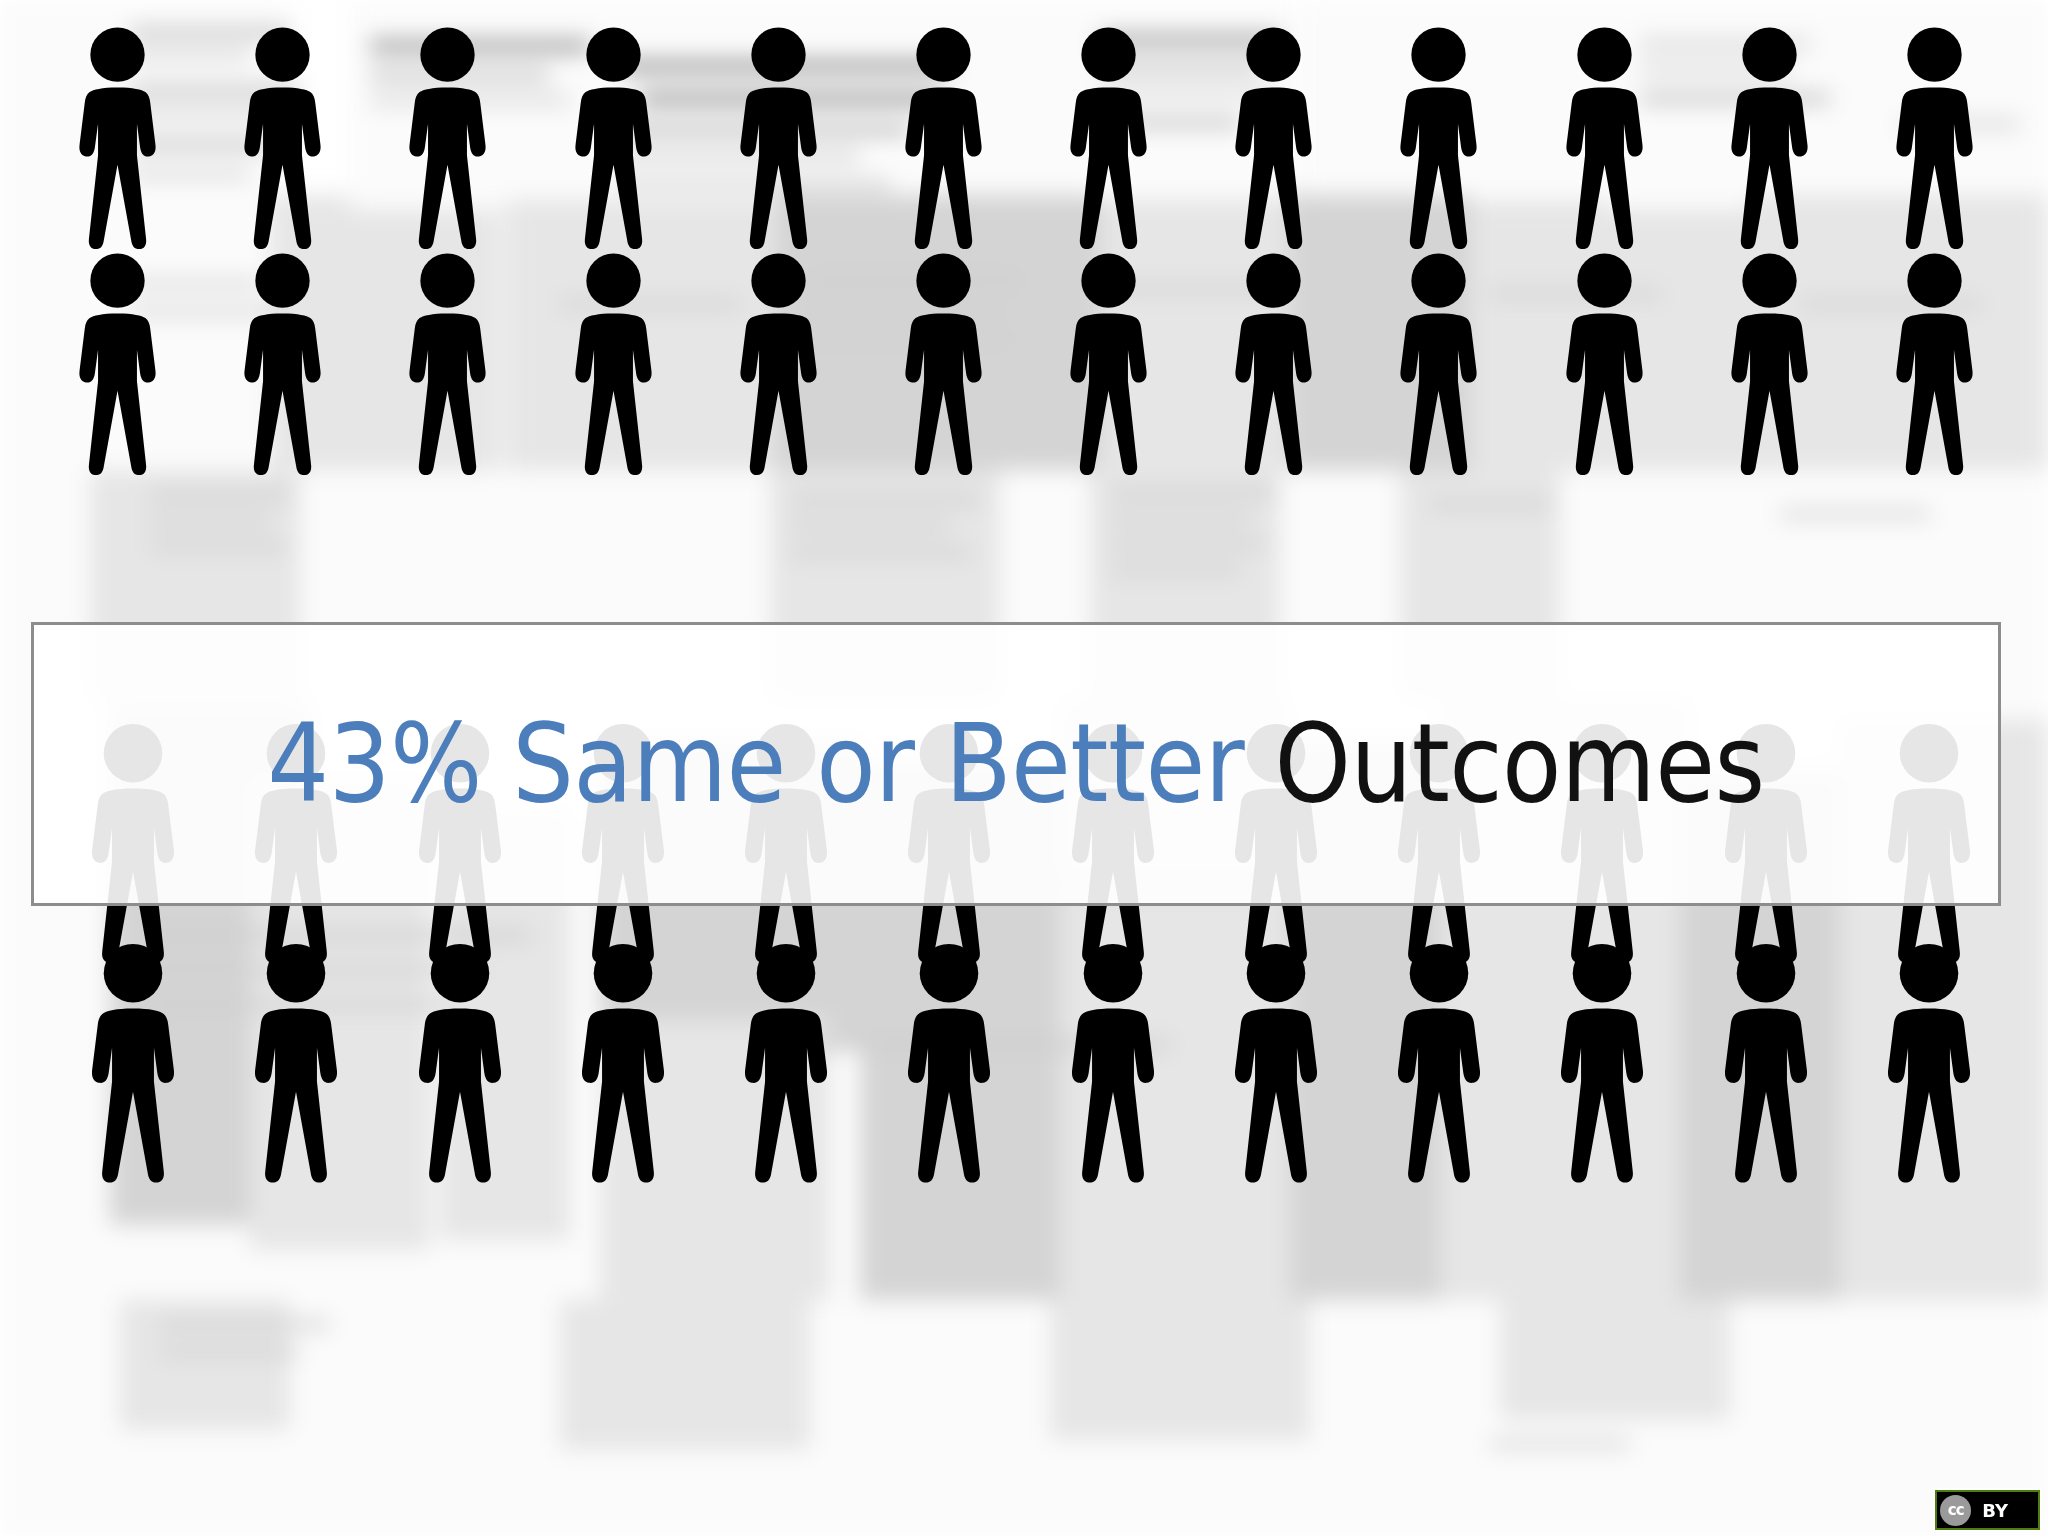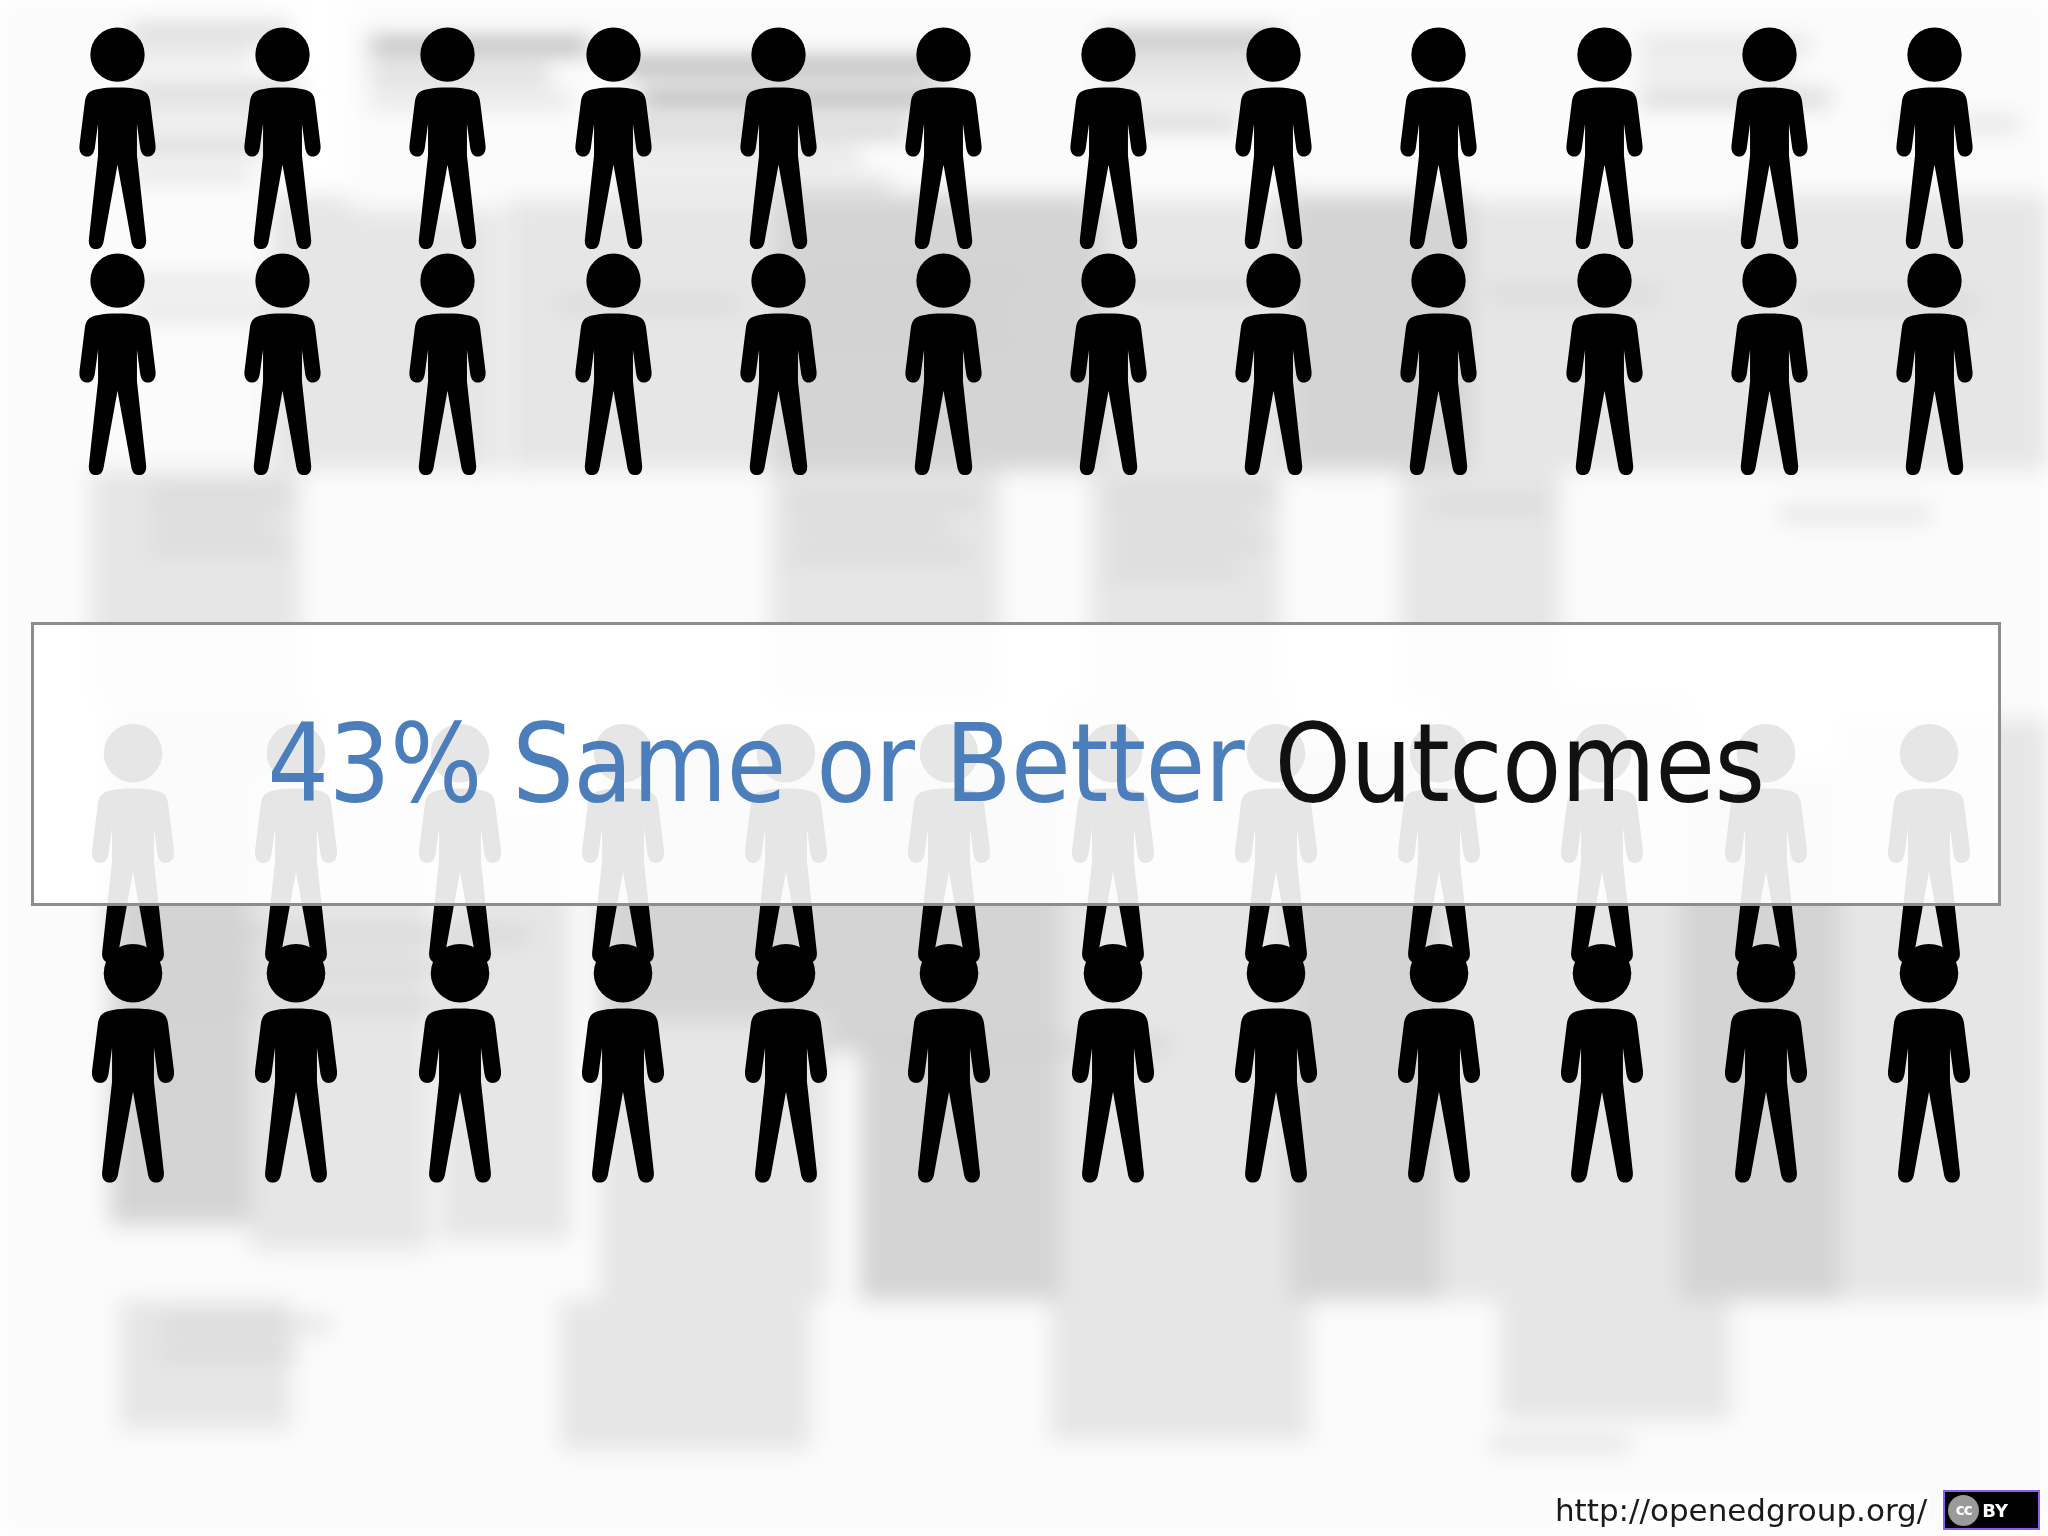--- a/index.html
+++ b/index.html
@@ -97,24 +97,24 @@
     color: #1a1a1a;
     white-space: nowrap;
     background: rgba(255,255,255,0.72);
     padding: 0 2px;
   }
   #cc-badge {
     display: flex;
     align-items: center;
     height: 40px;
     background: #000000;
-    border: 2px solid #8b5cf6;
+    border: 2px solid #4d7c0f;
     outline: 2px solid #ffffff;
     padding: 0 4px 0 3px;
-    gap: 3px;
+    gap: 11px;
   }
   #cc-badge .cc-circle {
     width: 31px; height: 31px;
     border-radius: 50%;
     background: #9a9a9a;
     color: #ffffff;
     font-size: 15px;
     font-weight: bold;
     display: flex;
     align-items: center;
@@ -1686,20 +1686,19 @@
       </div>
     </div>
 
   <div id="banner">
     <div id="banner-text">
       <span class="blue">43% Same or Better</span><span class="dark"> Outcomes</span>
     </div>
   </div>
 
   <div id="footer">
-    <span id="footer-url">http://openedgroup.org/</span>
     <div id="cc-badge">
       <span class="cc-circle">cc</span>
       <span class="cc-by">BY</span>
     </div>
   </div>
 
 </div>
 
 </body></html>

